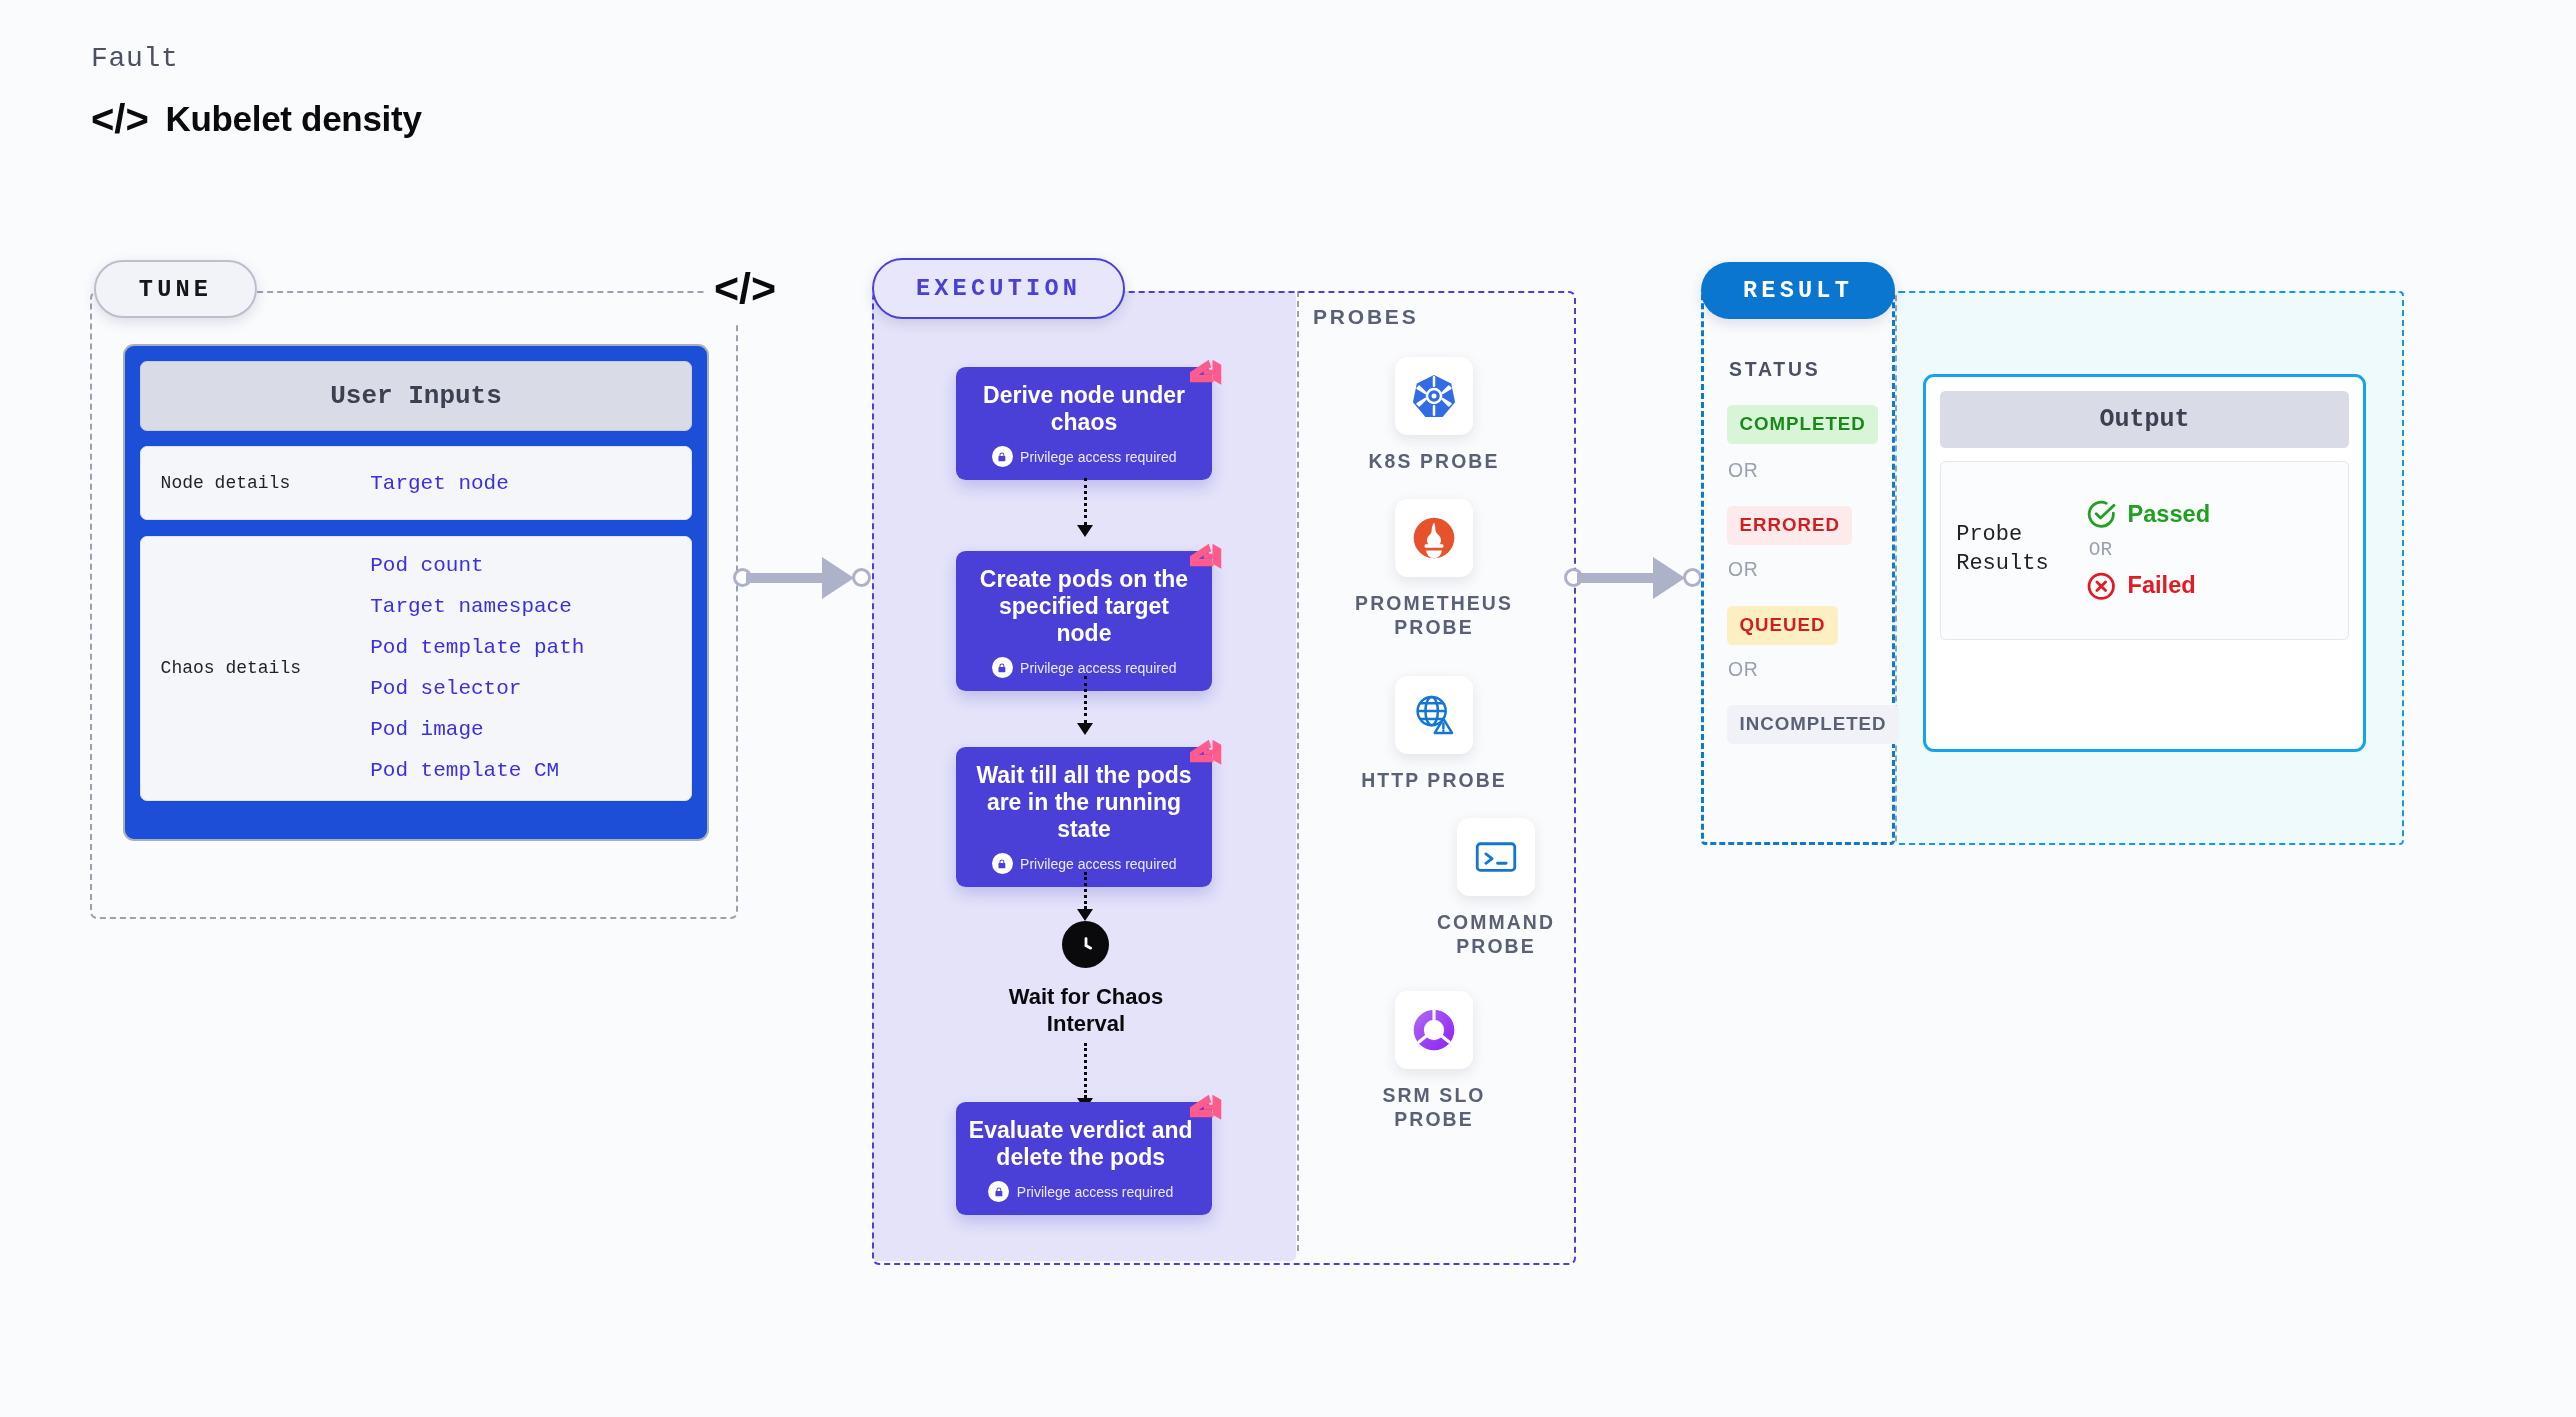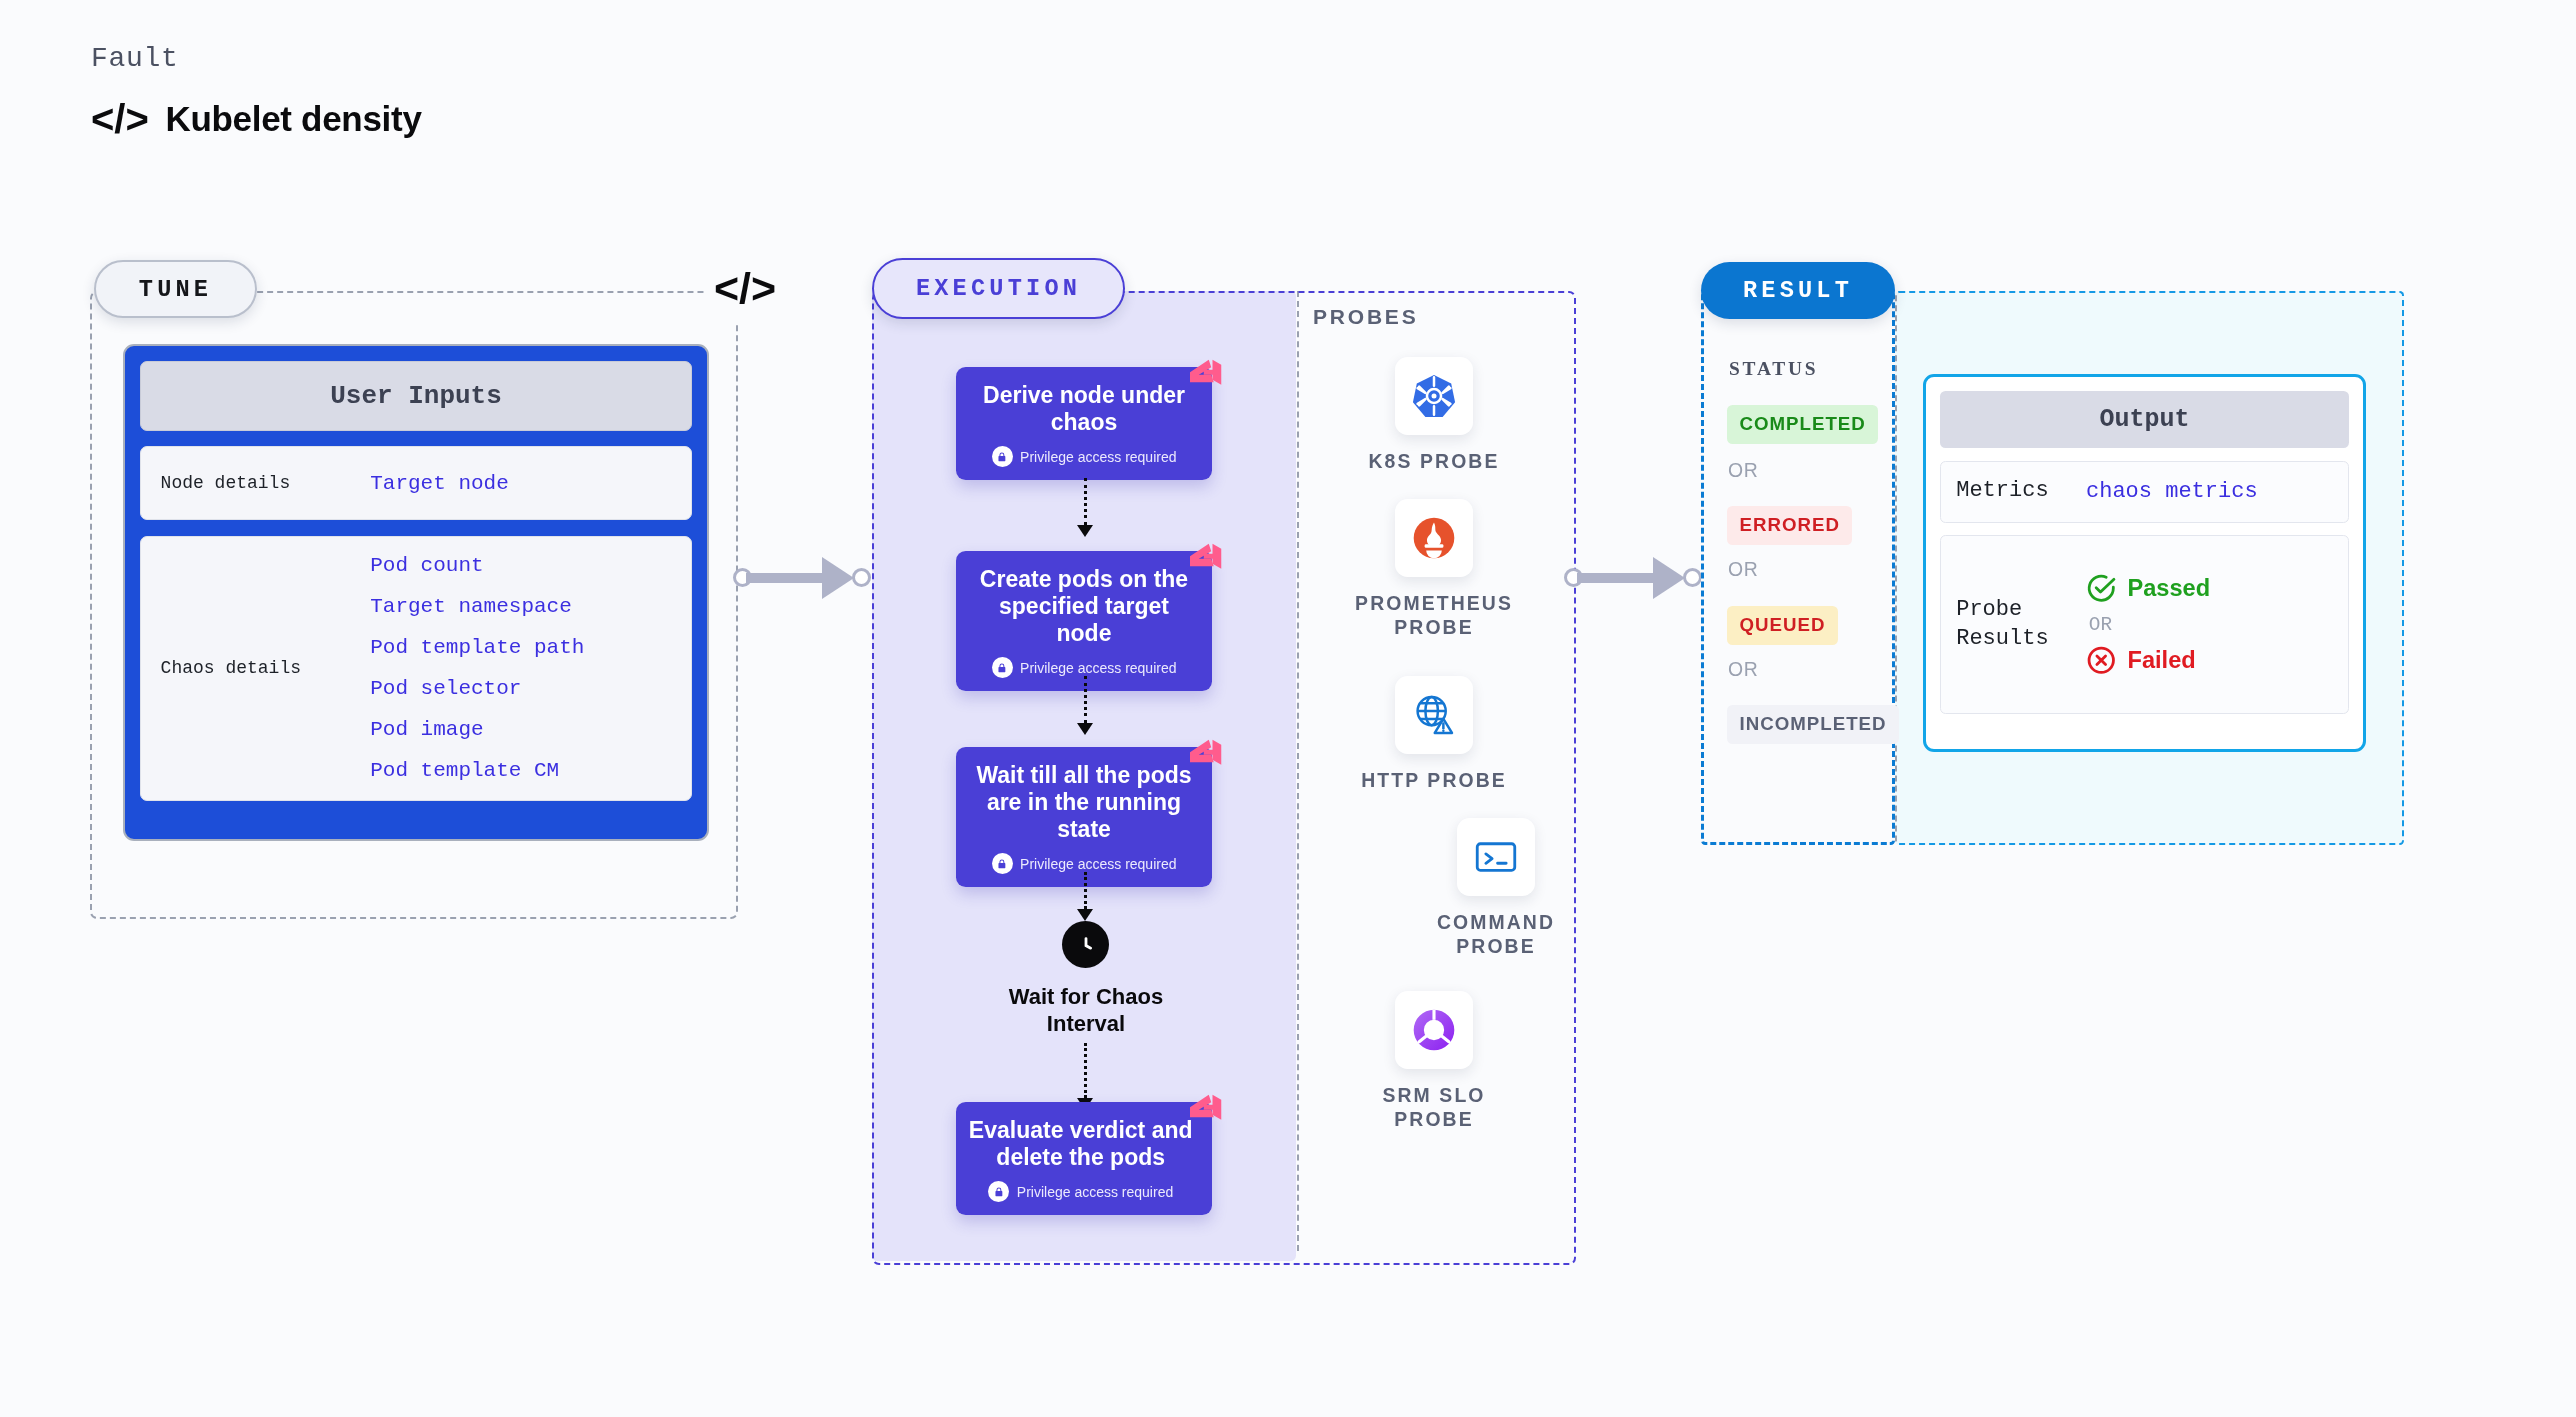--- a/index.html
+++ b/index.html
@@ -156,21 +156,21 @@
     position:absolute;left:1895px;top:291px;width:509px;height:554px;
     border:2.8px dashed #1499e5;border-left:2.1px dashed #9aa1b0;
     border-radius:4.2px;box-sizing:border-box;background:#effafd;
   }
   #result-badge{
     left:1701px;top:262px;width:194px;height:57px;
     background:#0b76d0;color:#fff;font-size:23.6px;border:none;
   }
   #status-label{
     position:absolute;left:1729px;top:358px;
-    font-size:19.4px;font-weight:700;letter-spacing:2.8px;color:#4b5162;font-family:Liberation Serif, serif;
+    font-size:19.4px;font-weight:700;letter-spacing:2.8px;color:#4b5162;
   }
   .status-chip{
     position:absolute;left:1727px;border-radius:5.5px;
     display:flex;align-items:center;justify-content:center;
     font-size:18.7px;font-weight:700;letter-spacing:1px;padding:8.3px 12.5px;
   }
   .or-text{
     position:absolute;left:1728px;font-size:19.4px;color:#9aa1b0;letter-spacing:0.7px;
   }
 
@@ -435,24 +435,20 @@
 </div>
 <div class="or-text" style="top:658px;">OR</div>
 
 <div class="status-chip" style="top:705px;background:#f1f2f7;color:#5a6175;">
   <span>INCOMPLETED</span>
 </div>
 
 <div id="output-card">
   <div class="out-head">Output</div>
 
-  <div class="out-row" style="height:60px;padding:0;">
-    <div class="out-key">Metrics</div>
-    <div class="out-val-link">chaos metrics</div>
-  </div>
 
   <div class="out-row" style="height:177px;padding:0;">
     <div class="out-key">
       <span>Probe Results</span>
     </div>
     <div>
       <div class="verdict" style="color:#1fa01f;">
         <svg viewBox="0 0 24 24" fill="none" stroke="#1fa01f" stroke-width="2.2" stroke-linecap="round" stroke-linejoin="round">
           <path d="M21.5 11.2V12a9.5 9.5 0 11-5.6-8.7"></path>
           <path d="M8 11.6l3.4 3.4L22 5"></path>

